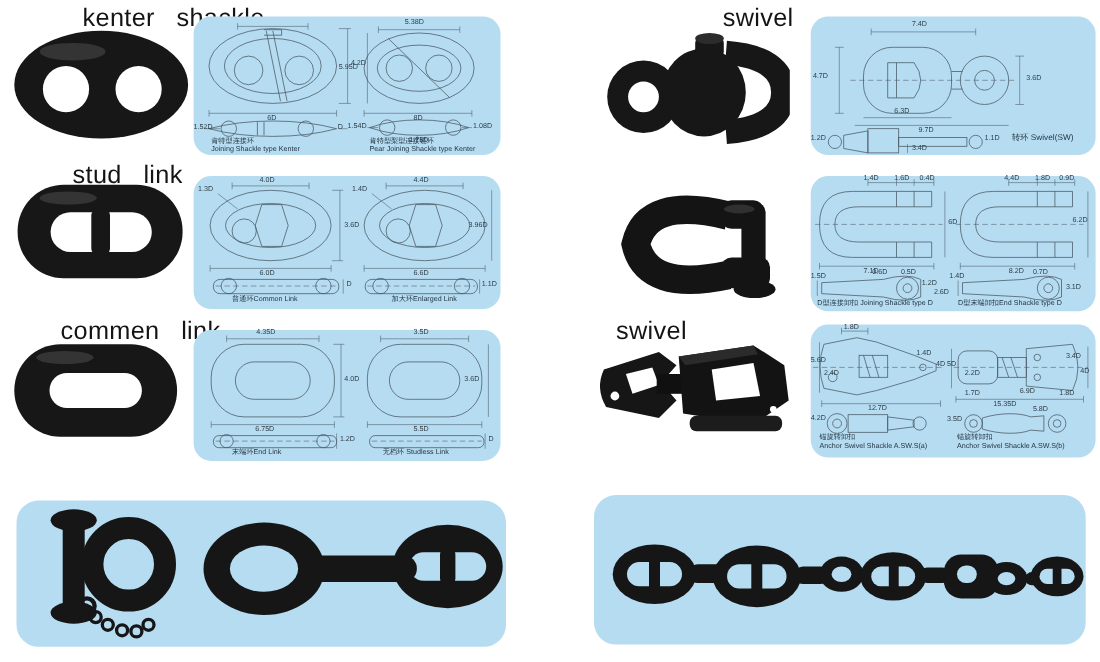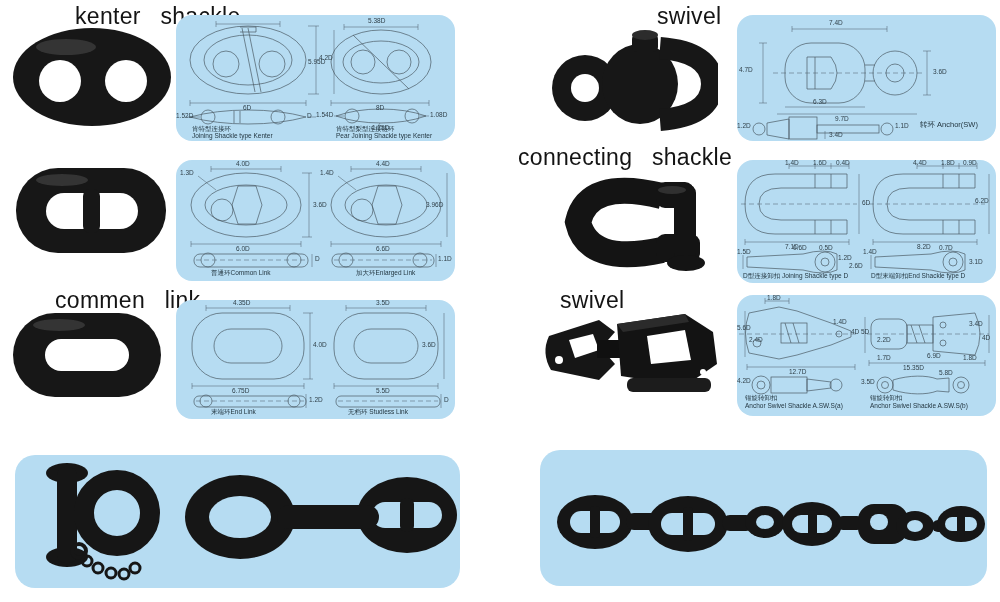--- a/index.html
+++ b/index.html
@@ -15,23 +15,23 @@
   .dlbl{position:absolute;font-size:6.5px;line-height:1;color:#233640;white-space:nowrap;}
   .dlbl-lg{position:absolute;font-size:7.5px;line-height:1;color:#233640;white-space:nowrap;}
   .group-title{position:absolute;font-size:23px;word-spacing:13px;white-space:nowrap;color:#141414;}
 </style>
 </head>
 <body>
 
 <div class="page">
 
   <div class="title" style="left:75px;top:4px">kenter shackle</div>
+  <div class="title" style="left:66px;top:146px">stud link</div>
   <div class="title" style="left:55px;top:288px">commen link</div>
   <div class="title" style="left:657px;top:4px">swivel</div>
-  <div class="title" style="left:518px;top:145px">connecting shackle</div>
   <div class="title" style="left:560px;top:288px">swivel</div>
 
   <div class="photo" style="left:8px;top:25px">
     <svg width="168" height="102">
       <ellipse cx="84" cy="52" rx="79" ry="49" fill="#171717"></ellipse>
       <ellipse cx="58" cy="22" rx="30" ry="8" fill="#343434"></ellipse>
       <circle cx="52" cy="56" r="21" fill="#ffffff"></circle>
       <circle cx="118" cy="56" r="21" fill="#ffffff"></circle>
     </svg>
   </div>
@@ -291,21 +291,21 @@
       </g>
     </svg>
     <span class="dim" style="left:92px;top:5px">7.4D</span>
     <span class="dim" style="left:2px;top:52px">4.7D</span>
     <span class="dim" style="left:196px;top:54px">3.6D</span>
     <span class="dim" style="left:76px;top:84px">6.3D</span>
     <span class="dim" style="left:98px;top:101px">9.7D</span>
     <span class="dim" style="left:0px;top:108px">1.2D</span>
     <span class="dim" style="left:158px;top:108px">1.1D</span>
     <span class="dim" style="left:92px;top:117px">3.4D</span>
-    <div class="dlbl-lg" style="left:183px;top:106px"><span>转环</span> <span>Anchor(SW)</span></div>
+    <div class="dlbl-lg" style="left:183px;top:106px"><span>转环</span> <span>Swivel(SW)</span></div>
   </div>
 
   <div class="panel" style="left:737px;top:160px;width:259px;height:123px">
     <svg width="259" height="123">
       <g stroke="#4a5a64" fill="none" stroke-width="0.7">
         <path d="M110,14 L38,14 Q8,14 8,44 Q8,74 38,74 L110,74"></path>
         <path d="M110,28 L44,28 Q22,28 22,44 Q22,60 44,60 L110,60"></path>
         <line x1="110" y1="14" x2="110" y2="28"></line>
           <line x1="110" y1="60" x2="110" y2="74"></line>
         <line x1="78" y1="14" x2="78" y2="28"></line>

